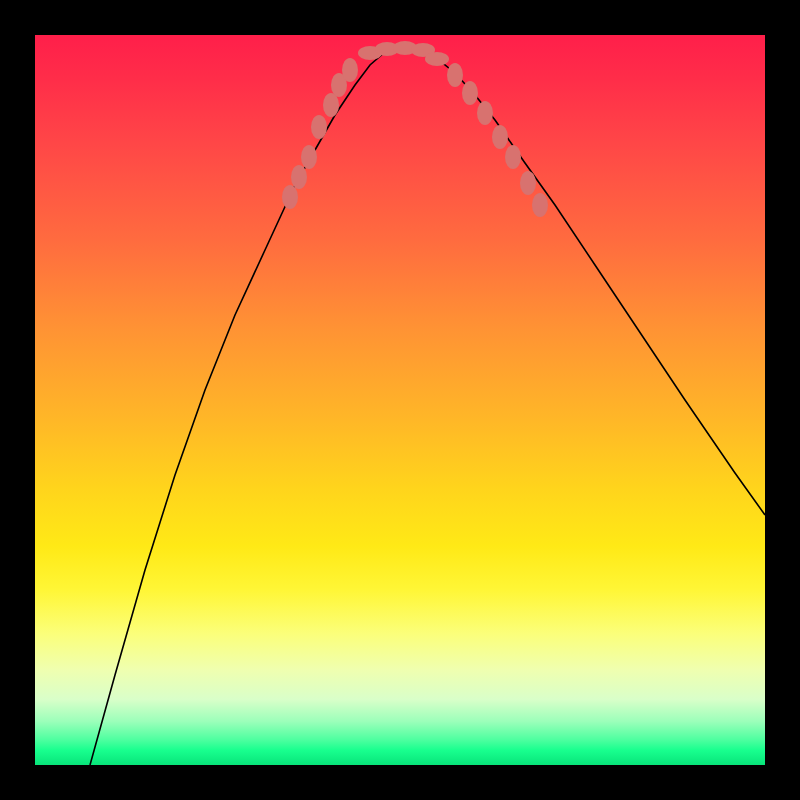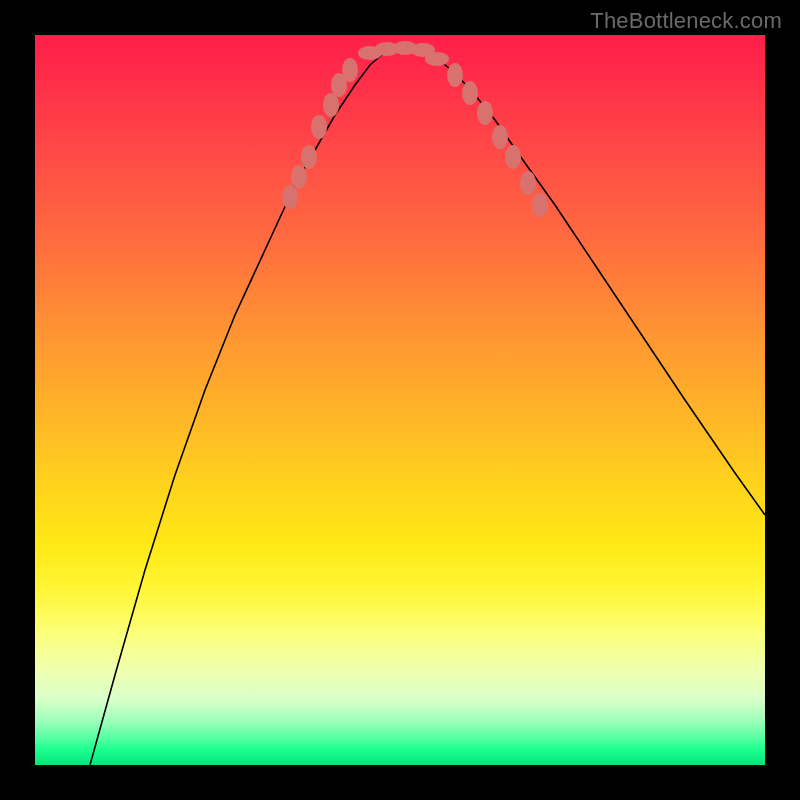--- a/index.html
+++ b/index.html
@@ -107,14 +107,13 @@
           <ellipse cx="505" cy="170" rx="8" ry="12" class="dot"></ellipse>
           <ellipse cx="335" cy="18" rx="12" ry="7" class="dot"></ellipse>
           <ellipse cx="352" cy="14" rx="12" ry="7" class="dot"></ellipse>
           <ellipse cx="370" cy="13" rx="12" ry="7" class="dot"></ellipse>
           <ellipse cx="388" cy="15" rx="12" ry="7" class="dot"></ellipse>
           <ellipse cx="402" cy="24" rx="12" ry="7" class="dot"></ellipse>
         </g>
     </svg>
   </div>
 
-  <div class="watermark">TheBottleneck.com</div>
 </div>
 
 </body></html>

